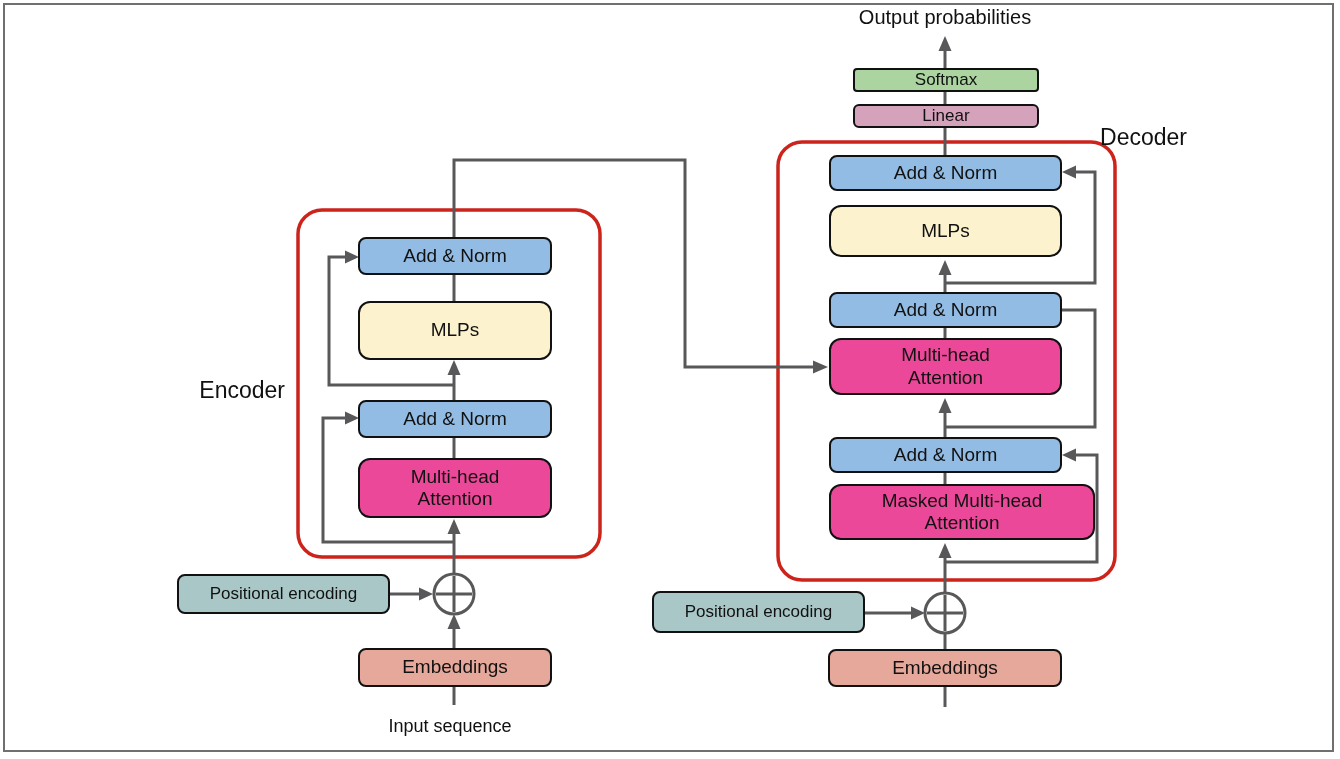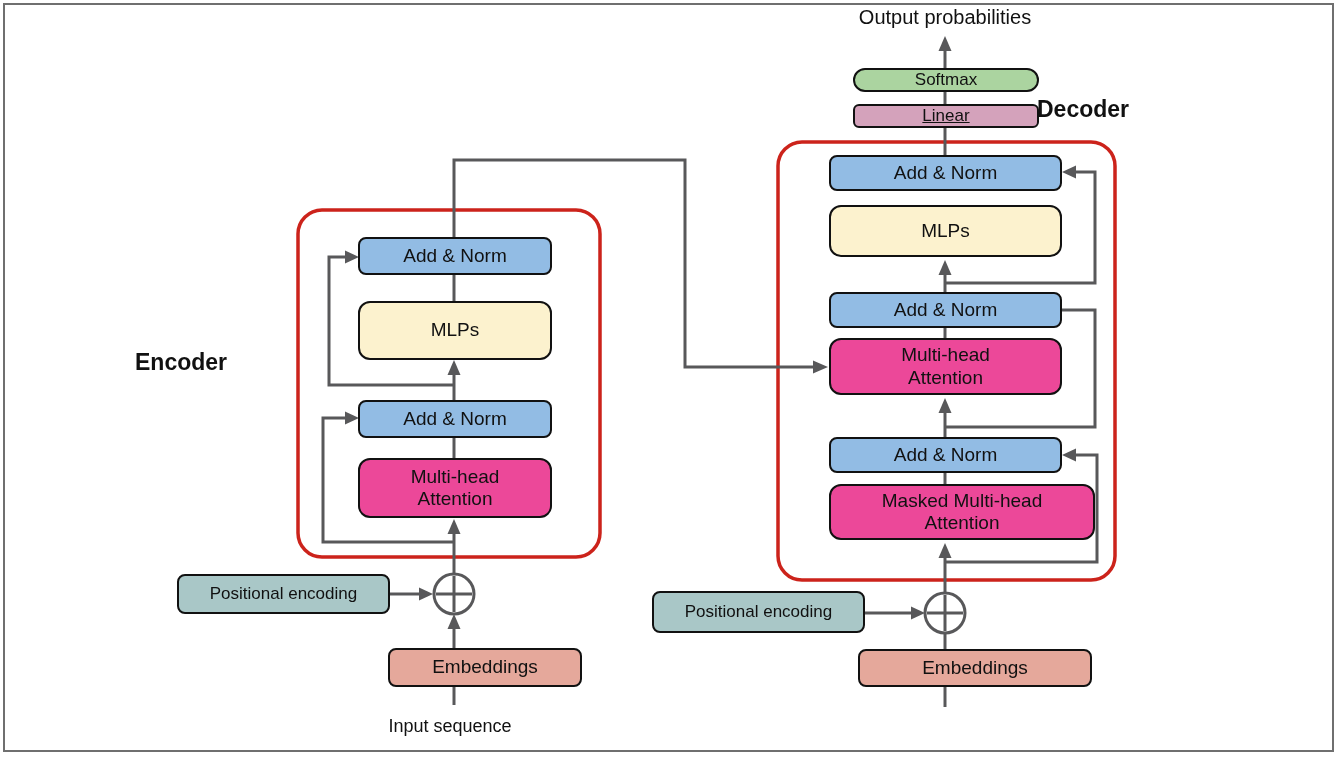--- a/index.html
+++ b/index.html
@@ -10,26 +10,26 @@
   .frame{position:absolute;left:3px;top:3px;right:6px;bottom:7px;border:2px solid #6f6f6f;}
   .wires{position:absolute;left:0;top:0;}
   .box{
     position:absolute;box-sizing:border-box;border:2px solid #111;border-radius:8px;
     display:flex;align-items:center;justify-content:center;text-align:center;
     font-size:19px;line-height:1.18;white-space:pre-line;
   }
   .blue{background:#92bce4;}
   .yellow{background:#fcf2ce;border-radius:12px;}
   .orange{background:#ec4899;border-radius:12px;}
-  .green{background:#abd4a0;border-radius:12px;font-size:17px;}
+  .green{background:#abd4a0;border-radius:4px;font-size:17px;}
   .pink{background:#d4a2bb;border-radius:6px;font-size:17px;}
   .teal{background:#a9c7c7;font-size:17px;}
-  .salmon{background:#e5a89b;margin-left:30px;}
+  .salmon{background:#e5a89b;}
   .plainlabel{position:absolute;font-size:18px;text-align:center;}
-  .biglabel{position:absolute;font-size:23px;font-weight:bold;text-align:left;}
+  .biglabel{position:absolute;font-size:23px;font-weight:normal;text-align:right;margin-top:28px;}
   .toplabel{position:absolute;font-size:20px;text-align:center;}
 </style>
 </head>
 <body>
 
 <div class="stage">
   <div class="frame"></div>
 
   <svg class="wires" width="1340" height="759" viewBox="0 0 1340 759">
 
@@ -85,21 +85,21 @@
     <g stroke="#58585a" stroke-width="3" fill="#ffffff">
       <circle cx="454" cy="594" r="20"></circle>
       <path d="M454 576 L454 612 M436 594 L472 594" fill="none"></path>
       <circle cx="945" cy="613" r="20"></circle>
       <path d="M945 595 L945 631 M927 613 L963 613" fill="none"></path>
     </g>
   </svg>
 
   <div class="toplabel" style="left:845px;top:6px;width:200px;">Output probabilities</div>
   <div class="box green" style="left:853px;top:68px;width:186px;height:24px;">Softmax</div>
-  <div class="box pink" style="left:853px;top:104px;width:186px;height:24px;text-decoration:underline;">Linear</div>
+  <div class="box pink" style="left:853px;top:104px;width:186px;height:24px;">Linear</div>
 
   <div class="biglabel" style="left:135px;top:349px;width:150px;">Encoder</div>
   <div class="biglabel" style="left:1037px;top:96px;width:150px;">Decoder</div>
 
   <div class="box blue" style="left:358px;top:237px;width:194px;height:38px;">Add &amp; Norm</div>
   <div class="box yellow" style="left:358px;top:301px;width:194px;height:59px;">MLPs</div>
   <div class="box blue" style="left:358px;top:400px;width:194px;height:38px;">Add &amp; Norm</div>
   <div class="box orange" style="left:358px;top:458px;width:194px;height:60px;">Multi-head
 Attention</div>
   <div class="box teal" style="left:177px;top:574px;width:213px;height:40px;">Positional encoding</div>

